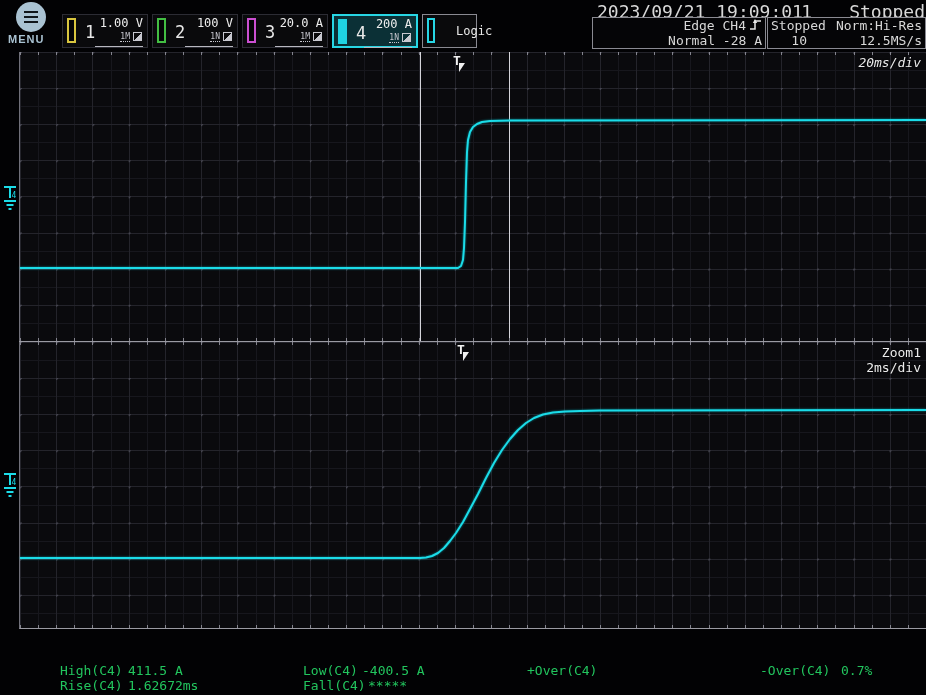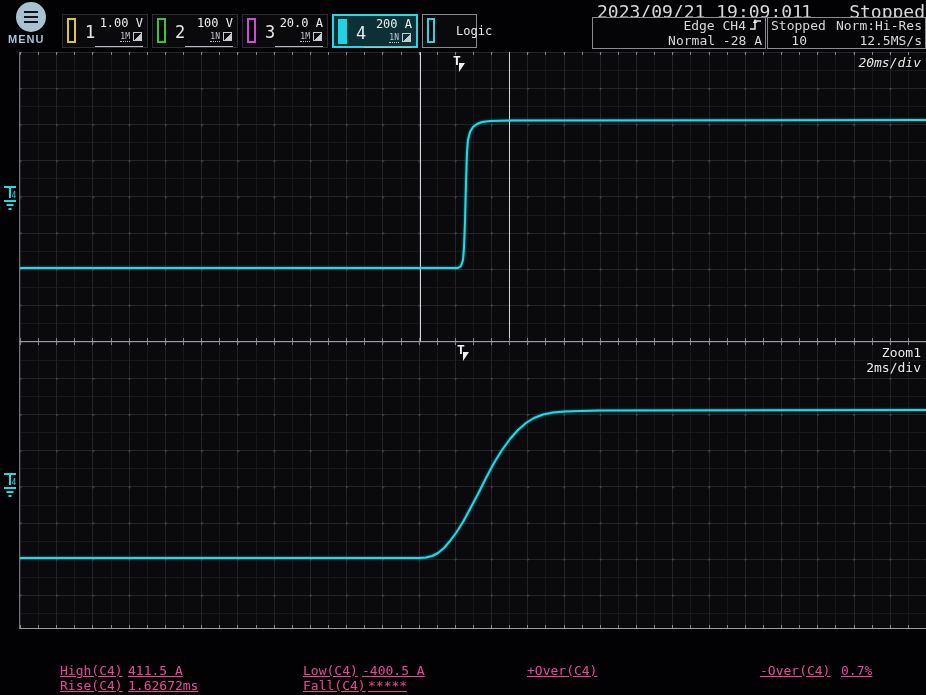--- a/index.html
+++ b/index.html
@@ -67,21 +67,21 @@
   .zline{position:absolute;top:0;bottom:0;width:1px;background:#d4d4da;}
   .tb-label{position:absolute;right:5px;font-size:13px;color:#ececec;text-shadow:0 0 2px #000;}
 
   .tmark{position:absolute;font:700 13px "DejaVu Sans Mono", monospace;color:#f0f0f0;}
   .tmark::after{content:"";position:absolute;left:6px;top:10px;width:0;height:0;
         border-top:9px solid #f0f0f0;border-right:6px solid transparent;}
 
   .gnd{position:absolute;left:1px;width:18px;height:30px;}
 
   
-  .meas{position:absolute;font-size:13px;color:#ec4899;white-space:nowrap;text-decoration:underline;}
+  .meas{position:absolute;font-size:13px;color:#22c55e;white-space:nowrap;}
 </style>
 </head>
 <body>
 
 <div class="menu-btn">
   <div class="menu-circle">
       <i></i>
       <i></i>
       <i></i>
     </div>

